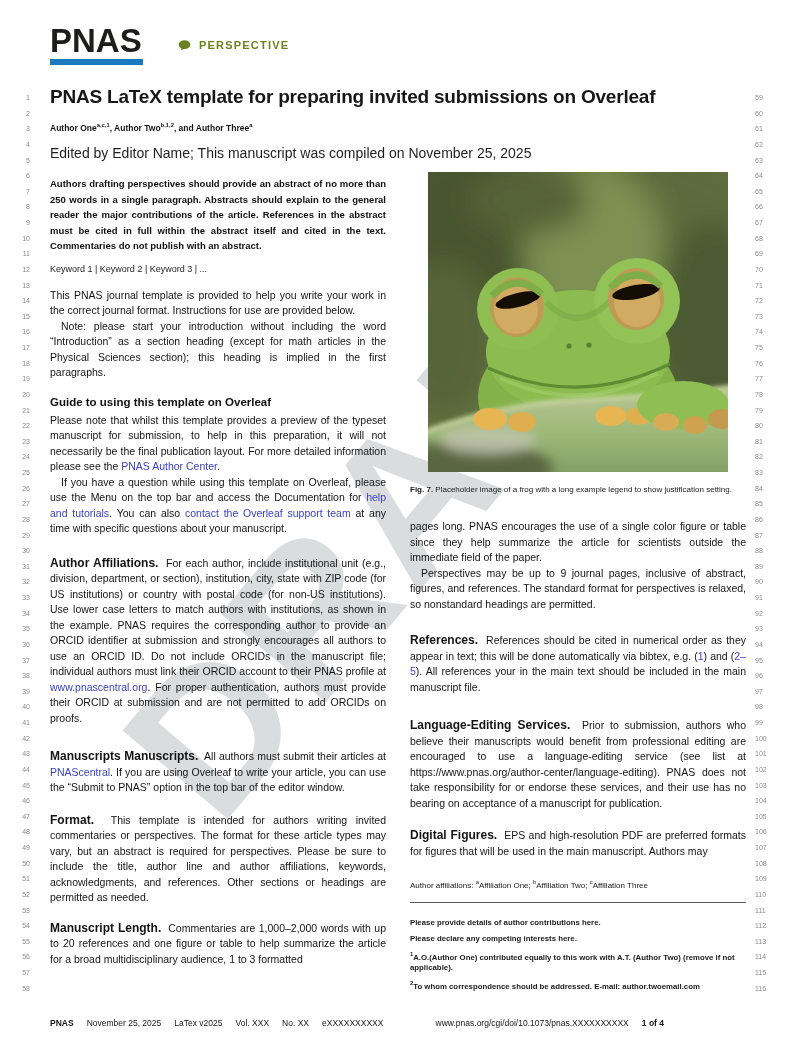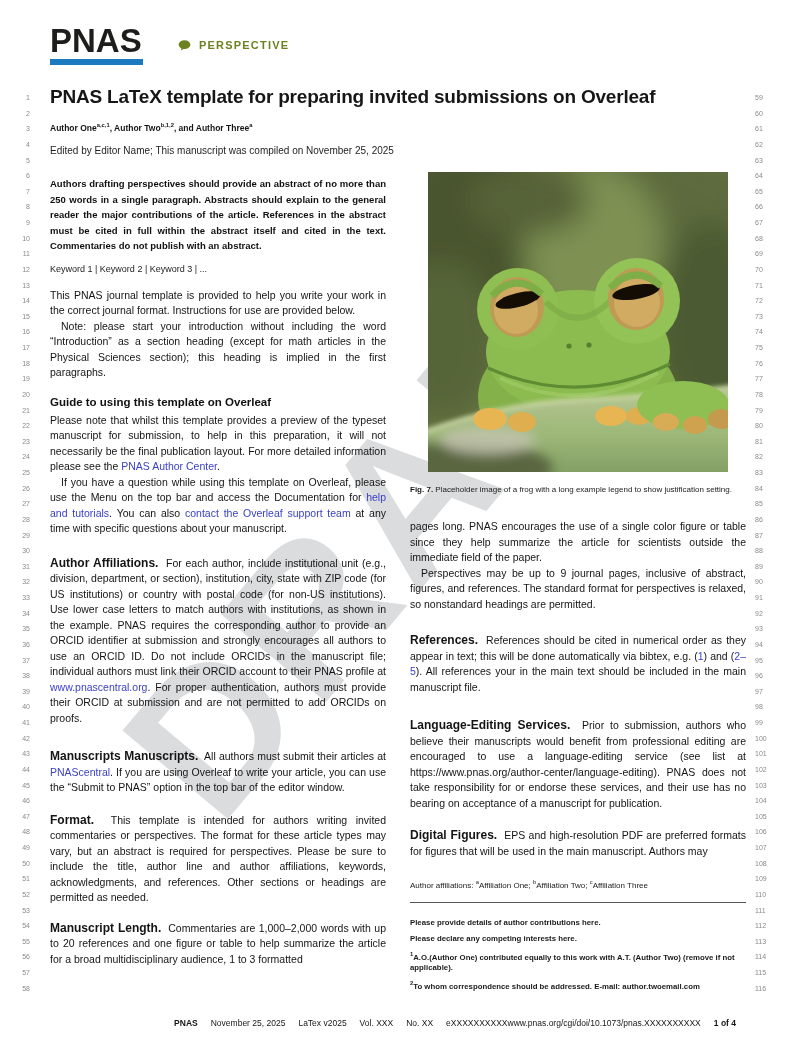--- a/index.html
+++ b/index.html
@@ -17,21 +17,21 @@
   .logo-text{font-size:33px;font-weight:bold;letter-spacing:0px;color:#1d1d1b;line-height:30px;}
   .logo-bar{height:6px;background:#1a79bf;margin-top:3px;width:93px;}
   .badge{position:absolute;left:128px;top:13px;display:flex;align-items:center;white-space:nowrap;}
   .badge-icon{width:13px;height:11px;margin-right:8px;}
   .badge-label{font-size:11px;font-weight:bold;letter-spacing:1.2px;color:#6d8121;}
 
   .title{position:absolute;left:50px;top:86px;width:700px;font-size:19px;font-weight:bold;
          color:#161616;letter-spacing:-0.2px;z-index:2;}
   .authors{position:absolute;left:50px;top:122px;font-size:8.5px;font-weight:bold;z-index:2;}
   .authors sup{font-size:5.8px;}
-  .edited{position:absolute;left:50px;top:145px;font-size:10px;color:#1e1e1e;z-index:2;}
+  .edited{position:absolute;left:50px;top:145px;font-size:14px;color:#1e1e1e;z-index:2;}
 
   
   .col{position:absolute;width:336px;z-index:2;}
   .col-left{left:50px;top:176px;}
   .col-right{left:410px;top:172px;}
 
   p{margin:0;}
   .body-p{font-size:10.5px;line-height:15.5px;text-align:justify;color:#141414;}
   .indent{text-indent:11px;}
   .abstract{font-size:9.5px;font-weight:bold;line-height:15.6px;text-align:justify;color:#111;}
@@ -58,22 +58,22 @@
   .rule{margin-top:12px;border:none;border-top:1px solid #555;width:100%;}
   .fn-group{margin-top:14px;font-weight:bold;}
   .fn{font-size:7.8px;line-height:11px;color:#1a1a1a;margin-top:5px;}
 
   
   .watermark{position:absolute;left:50%;top:510px;transform:translate(-50%,-50%) rotate(-50deg);
              font-size:200px;font-weight:bold;letter-spacing:8px;
              color:rgba(168,172,176,0.42);z-index:1;pointer-events:none;white-space:nowrap;}
 
   
-  .footer{position:absolute;left:50px;width:686px;top:1018px;display:flex;
-          justify-content:flex-end;font-size:8.5px;color:#161616;z-index:2;}
+  .footer{position:absolute;left:50px;width:614px;top:1018px;display:flex;
+          justify-content:space-between;font-size:8.5px;color:#161616;z-index:2;}
   .footer .brand{font-weight:bold;}
   .footer-left span{margin-right:0;}
   .footer-left .item{margin-left:13px;}
   .footer-right .pagenum{font-weight:bold;margin-left:13px;}
 </style>
 </head>
 <body>
 
 <div class="page">
 

